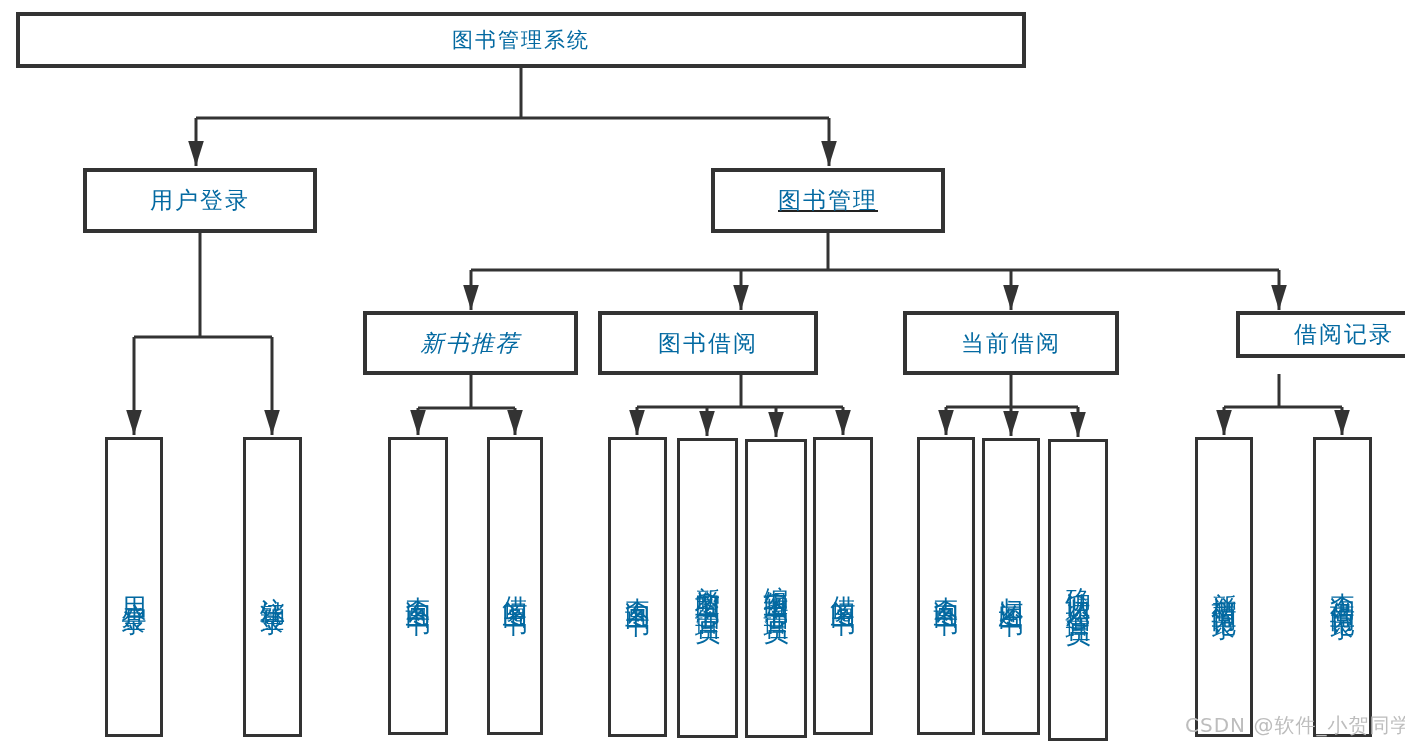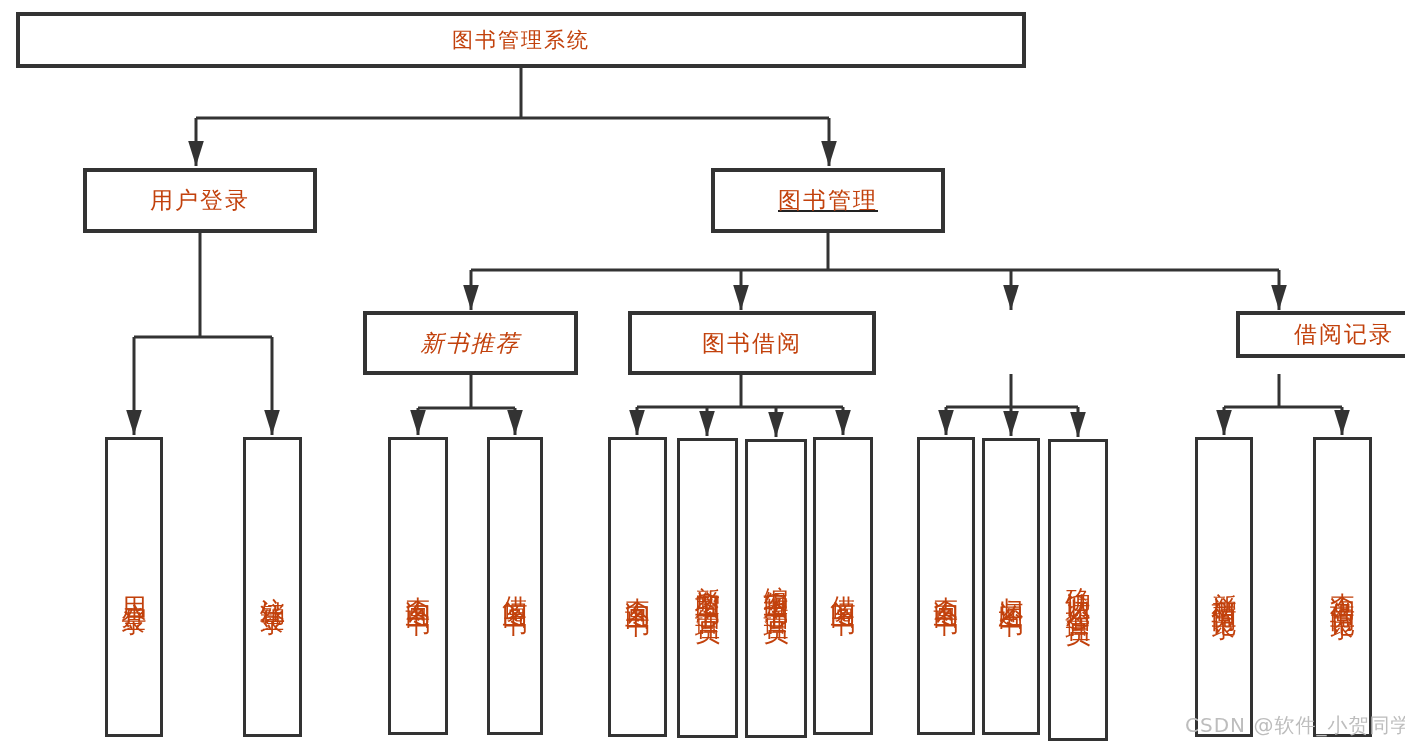--- a/index.html
+++ b/index.html
@@ -34,21 +34,21 @@
   .vbox {
     border-width: 3px;
     font-size: 25px;
   }
   .vbox .vlabel {
     writing-mode: vertical-rl;
     text-orientation: mixed;
     letter-spacing: 5px;
     line-height: 1;
   }
-  .node .label, .node .vlabel { color: #c2410c; }
+  .node .label, .node .vlabel { color: #0369a1; }
   .watermark {
     position: absolute;
     left: 1185px;
     top: 712px;
     font-size: 20px;
     color: #bdbdbd;
     white-space: nowrap;
     letter-spacing: 1px;
   }
 </style>
@@ -114,22 +114,25 @@
   <div class="node hbox" style="left:83px; top:168px; width:234px; height:65px;">
     <span class="label">用户登录</span>
   </div>
   <div class="node hbox" style="left:711px; top:168px; width:234px; height:65px;text-decoration:underline;">
     <span class="label">图书管理</span>
   </div>
 
   <div class="node hbox" style="left:363px; top:311px; width:215px; height:64px;font-style:italic;">
     <span class="label">新书推荐</span>
   </div>
-  <div class="node hbox" style="left:628px; top:311px; width:248px; height:64px;">
+  <div class="node hbox" style="left:598px; top:311px; width:220px; height:64px;">
     <span class="label">图书借阅</span>
+  </div>
+  <div class="node hbox" style="left:903px; top:311px; width:216px; height:64px;">
+    <span class="label">当前借阅</span>
   </div>
   <div class="node hbox" style="left:1236px; top:311px; width:216px; height:47px;font-family:Liberation Serif, serif;">
     <span class="label">借阅记录</span>
   </div>
 
   <div class="node vbox" style="left:105px; top:437px; width:58px; height:300px;">
     <span class="vlabel">用户登录</span>
   </div>
   <div class="node vbox" style="left:243px; top:437px; width:59px; height:300px;">
     <span class="vlabel">注销登录</span>

